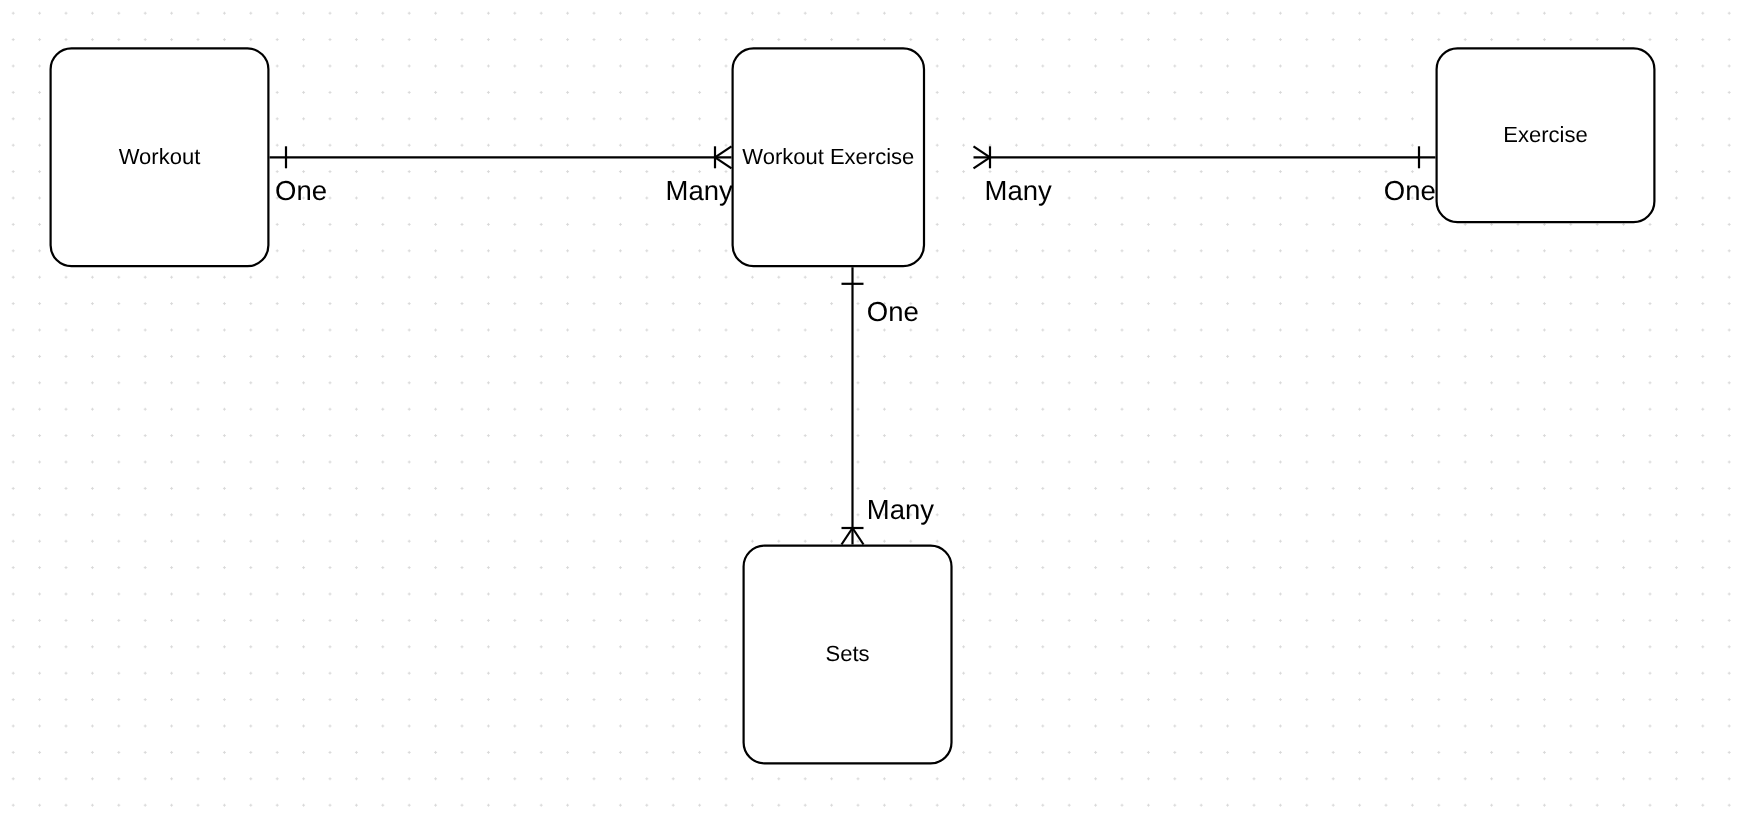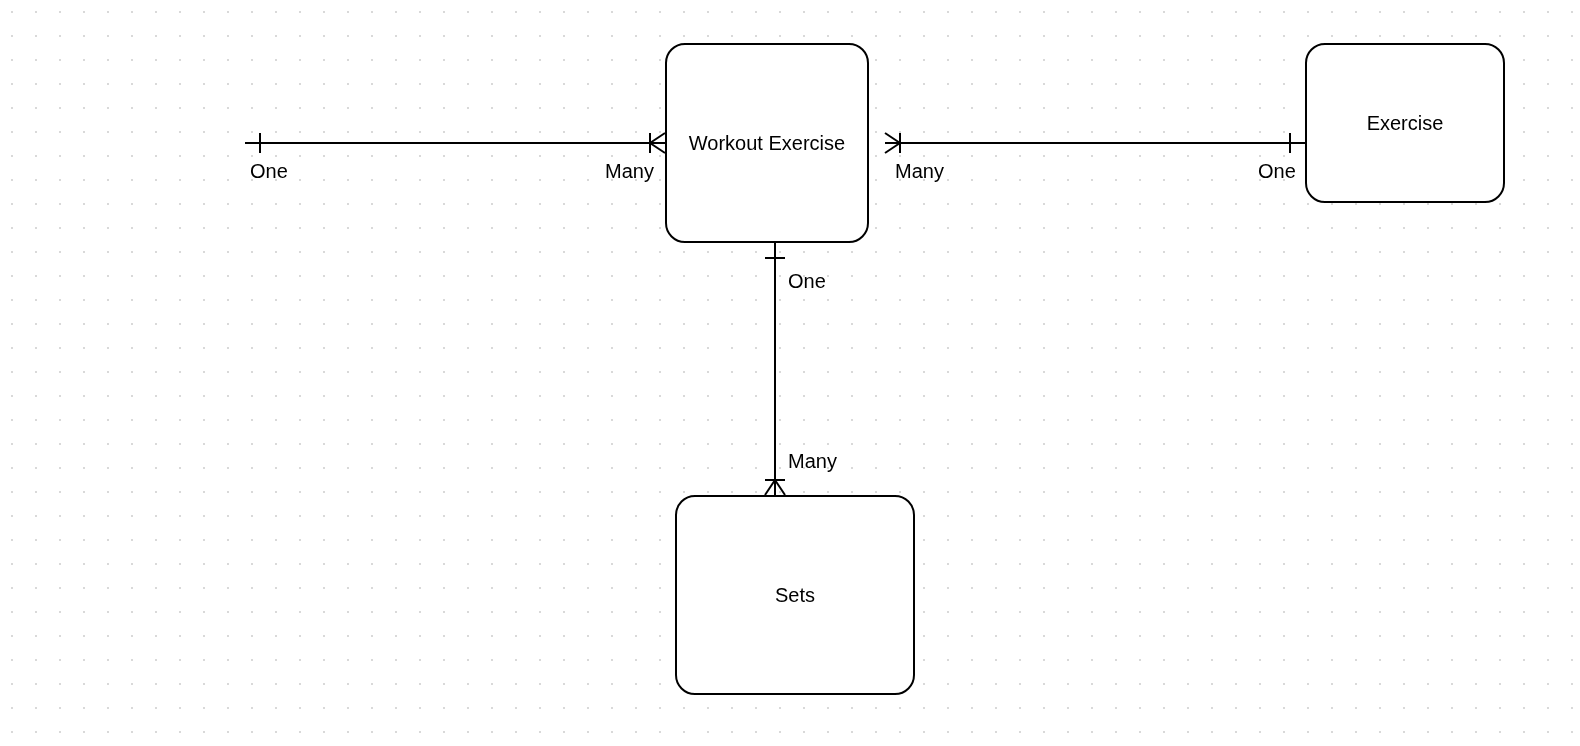--- a/index.html
+++ b/index.html
@@ -34,21 +34,21 @@
     background: #fff;
     display: flex;
     align-items: center;
     justify-content: center;
     box-sizing: border-box;
     font-size: 20px;
     color: #000;
   }
   .rel-label {
     position: absolute;
-    font-size: 20px;
+    font-size: 25px;
     color: #000;
     background: transparent;
     white-space: nowrap;
   }
 </style>
 </head>
 <body>
 
 <div class="canvas">
 
@@ -79,30 +79,33 @@
       <line x1="775" y1="243" x2="775" y2="495"></line>
 
       <line x1="765" y1="258" x2="785" y2="258"></line>
 
       <line x1="775" y1="480" x2="765" y2="495"></line>
       <line x1="775" y1="480" x2="785" y2="495"></line>
       <line x1="765" y1="480" x2="785" y2="480"></line>
     </g>
   </svg>
 
+  <div class="entity" style="left:45px; top:43px; width:200px; height:200px;">
+    <span>Workout</span>
+  </div>
 
-  <div class="entity" style="left:665px; top:43px; width:204px; height:200px;">
+  <div class="entity" style="left:665px; top:43px; width:176px; height:200px;">
     <span>Workout Exercise</span>
   </div>
 
   <div class="entity" style="left:1305px; top:43px; width:200px; height:160px;">
     <span>Exercise</span>
   </div>
 
-  <div class="entity" style="left:675px; top:495px; width:240px; height:200px;">
+  <div class="entity" style="left:675px; top:495px; width:191px; height:200px;">
     <span>Sets</span>
   </div>
 
   <div class="rel-label" style="left:250px; top:160px;">One</div>
 
   <div class="rel-label" style="left:605px; top:160px;">Many</div>
 
   <div class="rel-label" style="left:895px; top:160px;">Many</div>
 
   <div class="rel-label" style="left:1258px; top:160px;">One</div>

